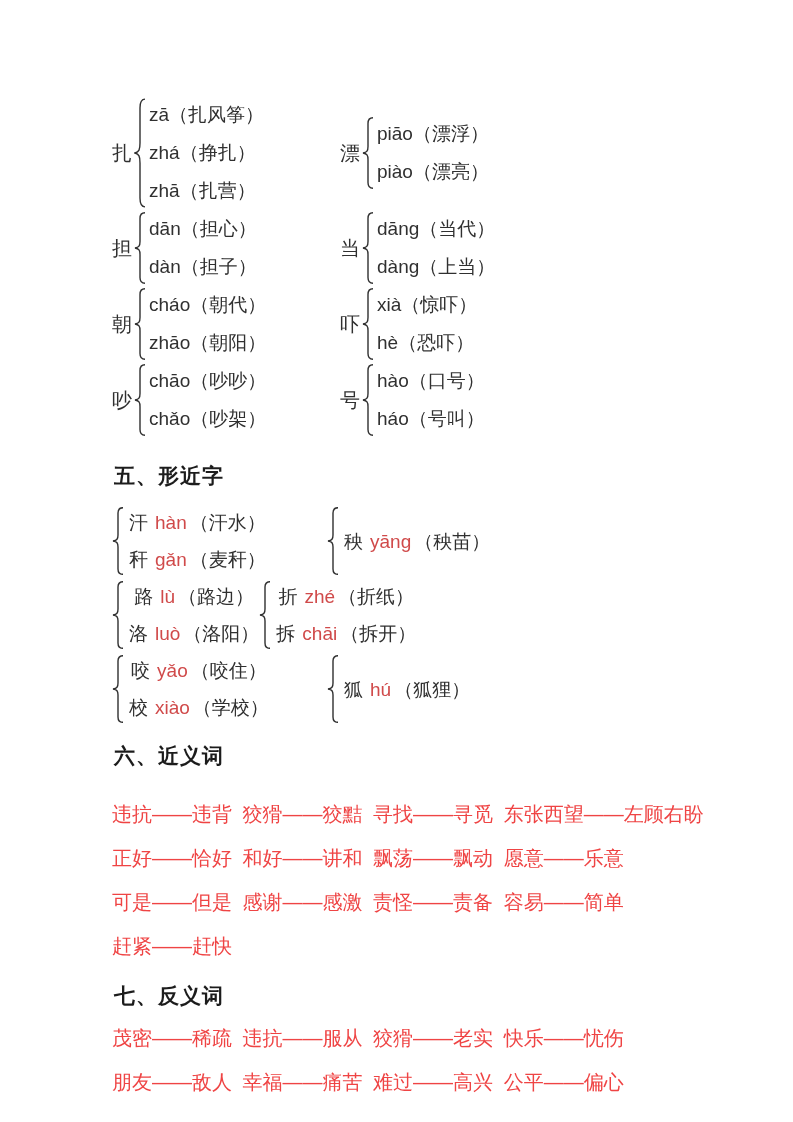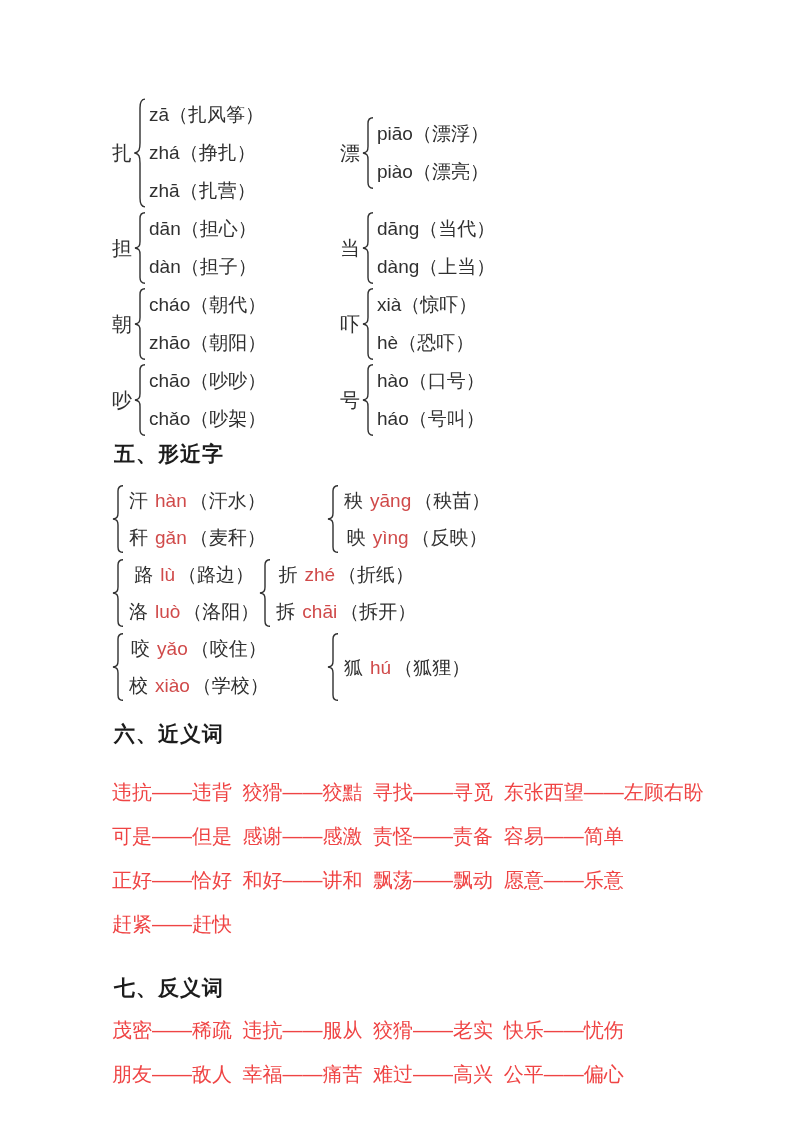--- a/index.html
+++ b/index.html
@@ -35,23 +35,23 @@
 
   
   .sec-heading {
     font-size: 21px;
     font-weight: bold;
     color: #1c1c1c;
     line-height: 28px;
     margin: 12px 0 10px 2px;
     letter-spacing: 1px;
   }
-  .h-xj { margin-top: 2px; margin-bottom: 14px; }
+  .h-xj { margin-top: 24px; margin-bottom: 14px; }
   .h-jy { margin-top: 16px; margin-bottom: 22px; }
-  .h-fy { margin-top: 28px; margin-bottom: 6px; }
+  .h-fy { margin-top: 14px; margin-bottom: 6px; }
 
   
   .xj-row { display: flex; align-items: center; }
   .xj-group { display: flex; align-items: center; }
   .xj-col-left { width: 215px; flex: 0 0 215px; }
   .xj-lines { display: flex; flex-direction: column; text-align: center; }
   .xj-line { font-size: 19px; line-height: 37px; white-space: nowrap; }
   .xj-char { color: var(--text-color, #303030); }
   .xj-pinyin { color: var(--pinyin-red, #d04a4a); margin: 0 3px 0 7px; }
   .xj-word { color: var(--text-color, #303030); }
@@ -180,21 +180,20 @@
           <div class="xj-line"><span class="xj-char">汗</span><span class="xj-pinyin">hàn</span><span class="xj-word">（汗水）</span></div>
           <div class="xj-line"><span class="xj-char">秆</span><span class="xj-pinyin">gǎn</span><span class="xj-word">（麦秆）</span></div>
         </div>
       </div>
       <div class="xj-group">
         <svg class="brace b2 bx" viewBox="0 0 12 100" preserveAspectRatio="none" aria-hidden="true">
             <path d="M11 1 C7 1 6 4 6 9 L6 41 C6 47 5 49 1 50 C5 51 6 53 6 59 L6 91 C6 96 7 99 11 99" vector-effect="non-scaling-stroke"></path>
           </svg>
         <div class="xj-lines">
           <div class="xj-line"><span class="xj-char">秧</span><span class="xj-pinyin">yāng</span><span class="xj-word">（秧苗）</span></div>
-          <div class="xj-line"><span class="xj-char">映</span><span class="xj-pinyin">yìng</span><span class="xj-word">（反映）</span></div>
         </div>
       </div>
     </div>
 
     <div class="xj-row">
       <div class="xj-group">
         <svg class="brace b2 bx" viewBox="0 0 12 100" preserveAspectRatio="none" aria-hidden="true">
             <path d="M11 1 C7 1 6 4 6 9 L6 41 C6 47 5 49 1 50 C5 51 6 53 6 59 L6 91 C6 96 7 99 11 99" vector-effect="non-scaling-stroke"></path>
           </svg>
         <div class="xj-lines">
@@ -231,22 +230,22 @@
           <div class="xj-line"><span class="xj-char">狐</span><span class="xj-pinyin">hú</span><span class="xj-word">（狐狸）</span></div>
         </div>
       </div>
     </div>
 
   </div>
 
   <div class="sec-heading h-jy">六、近义词</div>
   <div>
     <div class="pair-line">违抗——违背 狡猾——狡黠 寻找——寻觅 东张西望——左顾右盼</div>
+    <div class="pair-line">正好——恰好 和好——讲和 飘荡——飘动 愿意——乐意</div>
     <div class="pair-line">可是——但是 感谢——感激 责怪——责备 容易——简单</div>
-    <div class="pair-line">正好——恰好 和好——讲和 飘荡——飘动 愿意——乐意</div>
     <div class="pair-line">赶紧——赶快</div>
   </div>
 
   <div class="sec-heading h-fy">七、反义词</div>
   <div>
     <div class="pair-line">茂密——稀疏 违抗——服从 狡猾——老实 快乐——忧伤</div>
     <div class="pair-line">朋友——敌人 幸福——痛苦 难过——高兴 公平——偏心</div>
   </div>
 
 </div>

